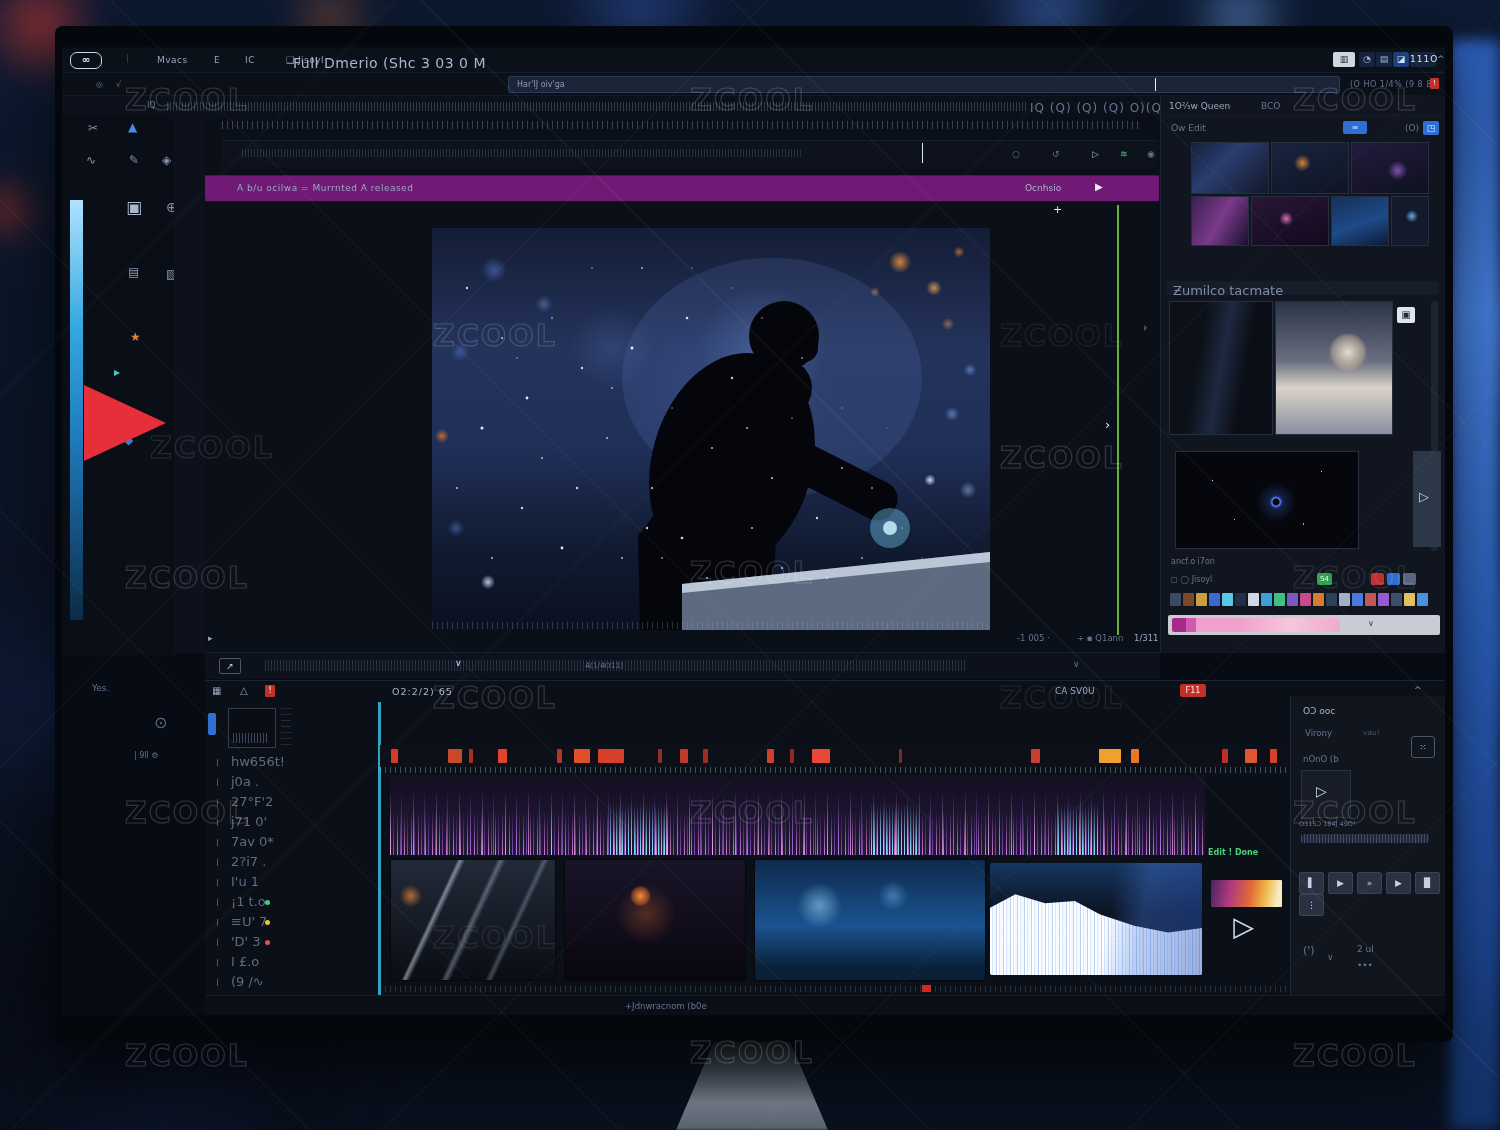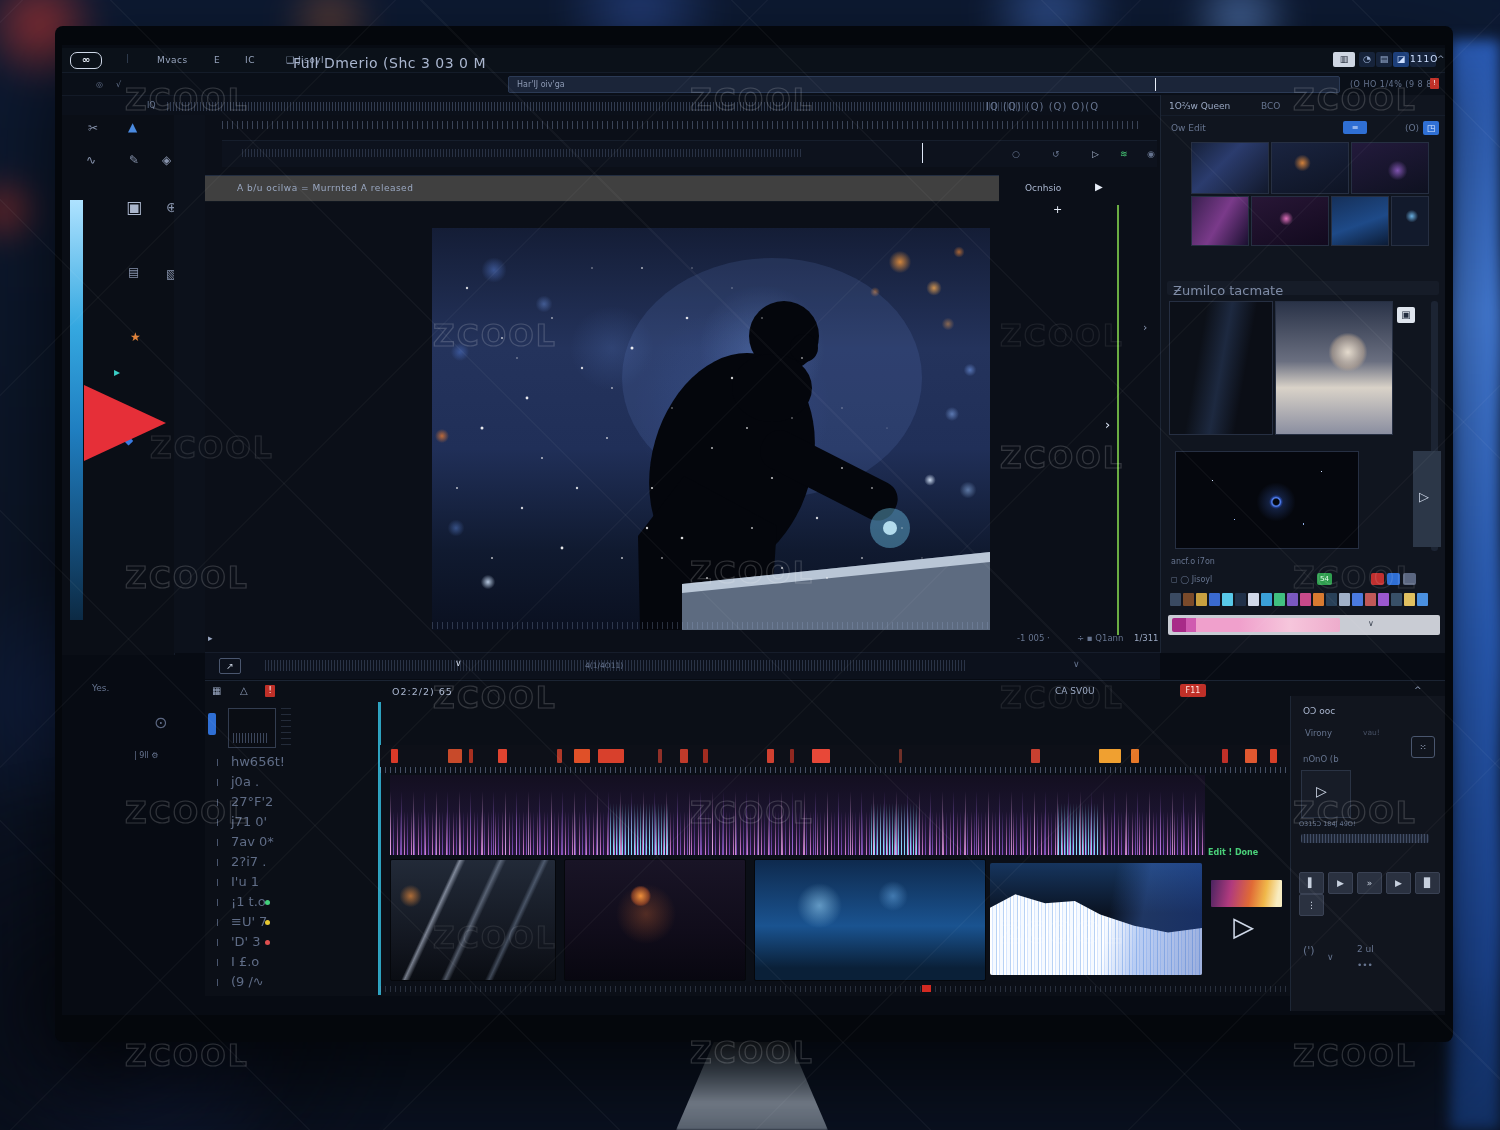--- a/index.html
+++ b/index.html
@@ -54,21 +54,21 @@
   
   .tools{left:0;top:70px;width:112px;height:540px;background:#0a0e16;border-right:1px solid #141b28;}
   .cyanbar{left:8px;top:155px;width:13px;height:420px;background:linear-gradient(180deg,#aee2ff,#35a8e0 30%,#1f7ec0 55%,#15507e 80%,#0c2a44);}
   .redplay{left:22px;top:340px;width:0;height:0;border-top:38px solid transparent;border-bottom:38px solid transparent;border-left:82px solid #e62f38;}
   .tealline{left:113px;top:160px;width:3px;height:130px;background:linear-gradient(180deg,#2a96c8,#134a66);}
   .tool-icn{position:absolute;font-size:12px;color:#8793ac;}
   
   .vruler{left:112px;top:70px;width:31px;height:538px;background:#0c111b;border-right:1px solid #161d2b;}
   
   .preview{left:143px;top:70px;width:955px;height:538px;background:#0b0f18;}
-  .pv-header{left:143px;top:130px;width:794px;height:25px;background:#404040;border-top:1px solid #222d40;border-bottom:1px solid #10161f;}
+  .pv-header{left:143px;top:130px;width:954px;height:25px;background:#701a75;border-top:1px solid #222d40;border-bottom:1px solid #10161f;}
   .frame{left:370px;top:183px;width:558px;height:402px;overflow:hidden;background:linear-gradient(180deg,#141d36 0%,#24335c 30%,#202f58 55%,#101a30 80%,#0a1020 100%);}
   .frame-bokeh{position:absolute;inset:0;background:
     radial-gradient(circle 16px at 468px 34px, rgba(240,150,60,.85), transparent 70%),
     radial-gradient(circle 11px at 502px 60px, rgba(246,170,80,.8), transparent 70%),
     radial-gradient(circle 8px at 527px 24px, rgba(230,130,50,.7), transparent 70%),
     radial-gradient(circle 7px at 443px 64px, rgba(230,140,60,.6), transparent 70%),
     radial-gradient(circle 9px at 516px 96px, rgba(240,160,80,.5), transparent 70%),
     radial-gradient(circle 10px at 10px 208px, rgba(226,120,50,.8), transparent 70%),
     radial-gradient(circle 18px at 62px 42px, rgba(90,130,220,.5), transparent 70%),
     radial-gradient(circle 12px at 112px 76px, rgba(110,150,230,.45), transparent 70%),
@@ -185,21 +185,21 @@
       <span class="abs dim" style="left:54px;top:7px;font-size:8px;">√</span>
       <input class="search abs" value="Har'IJ oiv'ga" style="">
       <div class="caret-line abs"></div>
       <span class="abs dim" style="left:1288px;top:7px;font-size:8px;letter-spacing:.5px;">(O    HO 1/4%    (9 8 8</span>
       <span class="abs" style="left:1368px;top:5px;width:9px;height:11px;background:#c03028;border-radius:1px;color:#fff;font-size:7px;text-align:center;line-height:11px;">!</span>
     </div>
 
     <div class="rulerrow abs">
       <span class="abs dim" style="left:85px;top:5px;font-size:8px;">IQ</span>
       <div class="ticksB abs" style="left:105px;top:6px;width:860px;height:9px;opacity:.7;"></div>
-      <span class="abs dim" style="left:924px;top:5px;font-size:10px;letter-spacing:1px;">IQ   (Q)   (Q)   (Q)   O)(Q</span>
+      <span class="abs dim" style="left:968px;top:5px;font-size:12px;letter-spacing:1px;">IQ   (Q)   (Q)   (Q)   O)(Q</span>
     </div>
 
     <div class="tools abs">
       <span class="tool-icn" style="left:26px;top:6px;">✂</span>
       <span class="tool-icn" style="left:66px;top:5px;color:#4a8ae0;">▲</span>
       <span class="tool-icn" style="left:24px;top:38px;">∿</span>
       <span class="tool-icn" style="left:67px;top:38px;">✎</span>
       <span class="tool-icn" style="left:100px;top:38px;color:#5a6residual478f;">◈</span>
       <span class="tool-icn" style="left:64px;top:82px;font-size:17px;color:#aab6cc;">▣</span>
       <span class="tool-icn" style="left:104px;top:84px;font-size:14px;">⊕</span>
@@ -467,20 +467,23 @@
       <div class="abs ticksB" style="left:10px;top:138px;width:128px;height:9px;background-color:#222a3a;border-radius:2px;opacity:.8;"></div>
       <div class="abs" style="left:8px;top:176px;width:150px;">
         
       <span class="btn">▌</span><span class="btn">▶</span><span class="btn">»</span><span class="btn">▶</span><span class="btn">▉</span><span class="btn">⋮</span></div>
       <span class="abs dim" style="left:12px;top:248px;font-size:11px;">(')</span>
       <span class="abs dim" style="left:36px;top:256px;font-size:9px;">∨</span>
       <span class="abs dim" style="left:66px;top:248px;font-size:9px;">2 ul</span>
       <span class="abs dim" style="left:66px;top:264px;font-size:9px;">•••</span>
     </div>
 
+    <div class="abs" style="left:143px;top:950px;width:1255px;height:20px;background:#0a0e16;border-top:1px solid #151d2b;">
+      <span class="abs dim" style="left:420px;top:5px;font-size:8.5px;">+Jdnwracnom  (b0e</span>
+    </div>
   </div>
 
   <div class="diag"></div>
   <span class="wm" style="left:125px;top:82px;">ZCOOL</span>
   <span class="wm" style="left:690px;top:82px;">ZCOOL</span>
   <span class="wm" style="left:1293px;top:82px;">ZCOOL</span>
   <span class="wm" style="left:433px;top:318px;">ZCOOL</span>
   <span class="wm" style="left:1000px;top:318px;opacity:.35;">ZCOOL</span>
   <span class="wm" style="left:150px;top:430px;opacity:.5;">ZCOOL</span>
   <span class="wm" style="left:1000px;top:440px;">ZCOOL</span>

